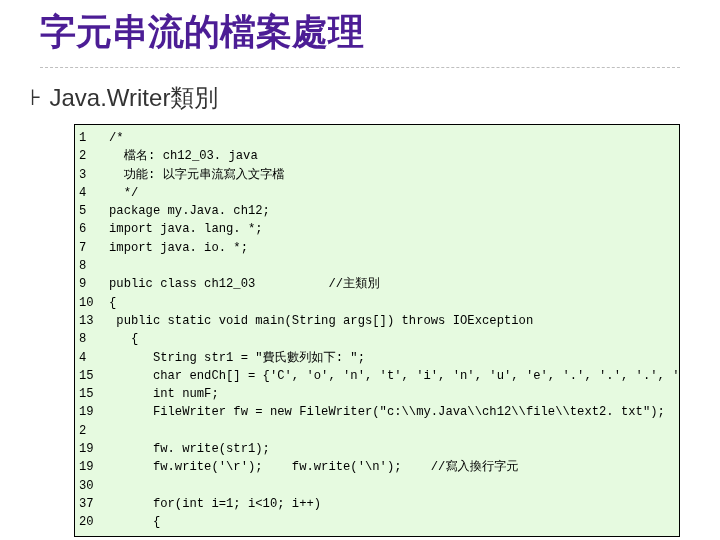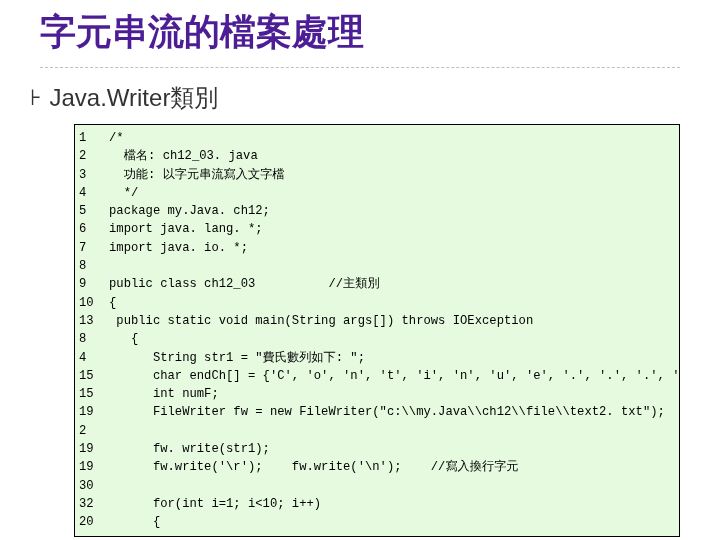--- a/index.html
+++ b/index.html
@@ -107,21 +107,21 @@
         <div>13</div>
         <div>8</div>
         <div>4</div>
         <div>15</div>
         <div>15</div>
         <div>19</div>
         <div>2</div>
         <div>19</div>
         <div>19</div>
         <div>30</div>
-        <div>32</div>
+        <div>37</div>
         <div>20</div>
       </div>
     <div class="code" id="code"><div class="code-line">/*</div><div class="code-line">  檔名: ch12_03. java</div><div class="code-line">  功能: 以字元串流寫入文字檔</div><div class="code-line">  */</div><div class="code-line">package my.Java. ch12;</div><div class="code-line">import java. lang. *;</div><div class="code-line">import java. io. *;</div><div class="code-line">&nbsp;</div><div class="code-line">public class ch12_03          //主類別</div><div class="code-line">{</div><div class="code-line"> public static void main(String args[]) throws IOException</div><div class="code-line">   {</div><div class="code-line">      String str1 = "費氏數列如下: ";</div><div class="code-line">      char endCh[] = {'C', 'o', 'n', 't', 'i', 'n', 'u', 'e', '.', '.', '.', '.', '.'};</div><div class="code-line">      int numF;</div><div class="code-line">      FileWriter fw = new FileWriter("c:\\my.Java\\ch12\\file\\text2. txt");</div><div class="code-line">&nbsp;</div><div class="code-line">      fw. write(str1);</div><div class="code-line">      fw.write('\r');    fw.write('\n');    //寫入換行字元</div><div class="code-line">&nbsp;</div><div class="code-line">      for(int i=1; i&lt;10; i++)</div><div class="code-line">      {</div></div>
   </div>
 
   <div class="marker-wrap">
     <div class="marker"></div>
   </div>
 
 </div>

